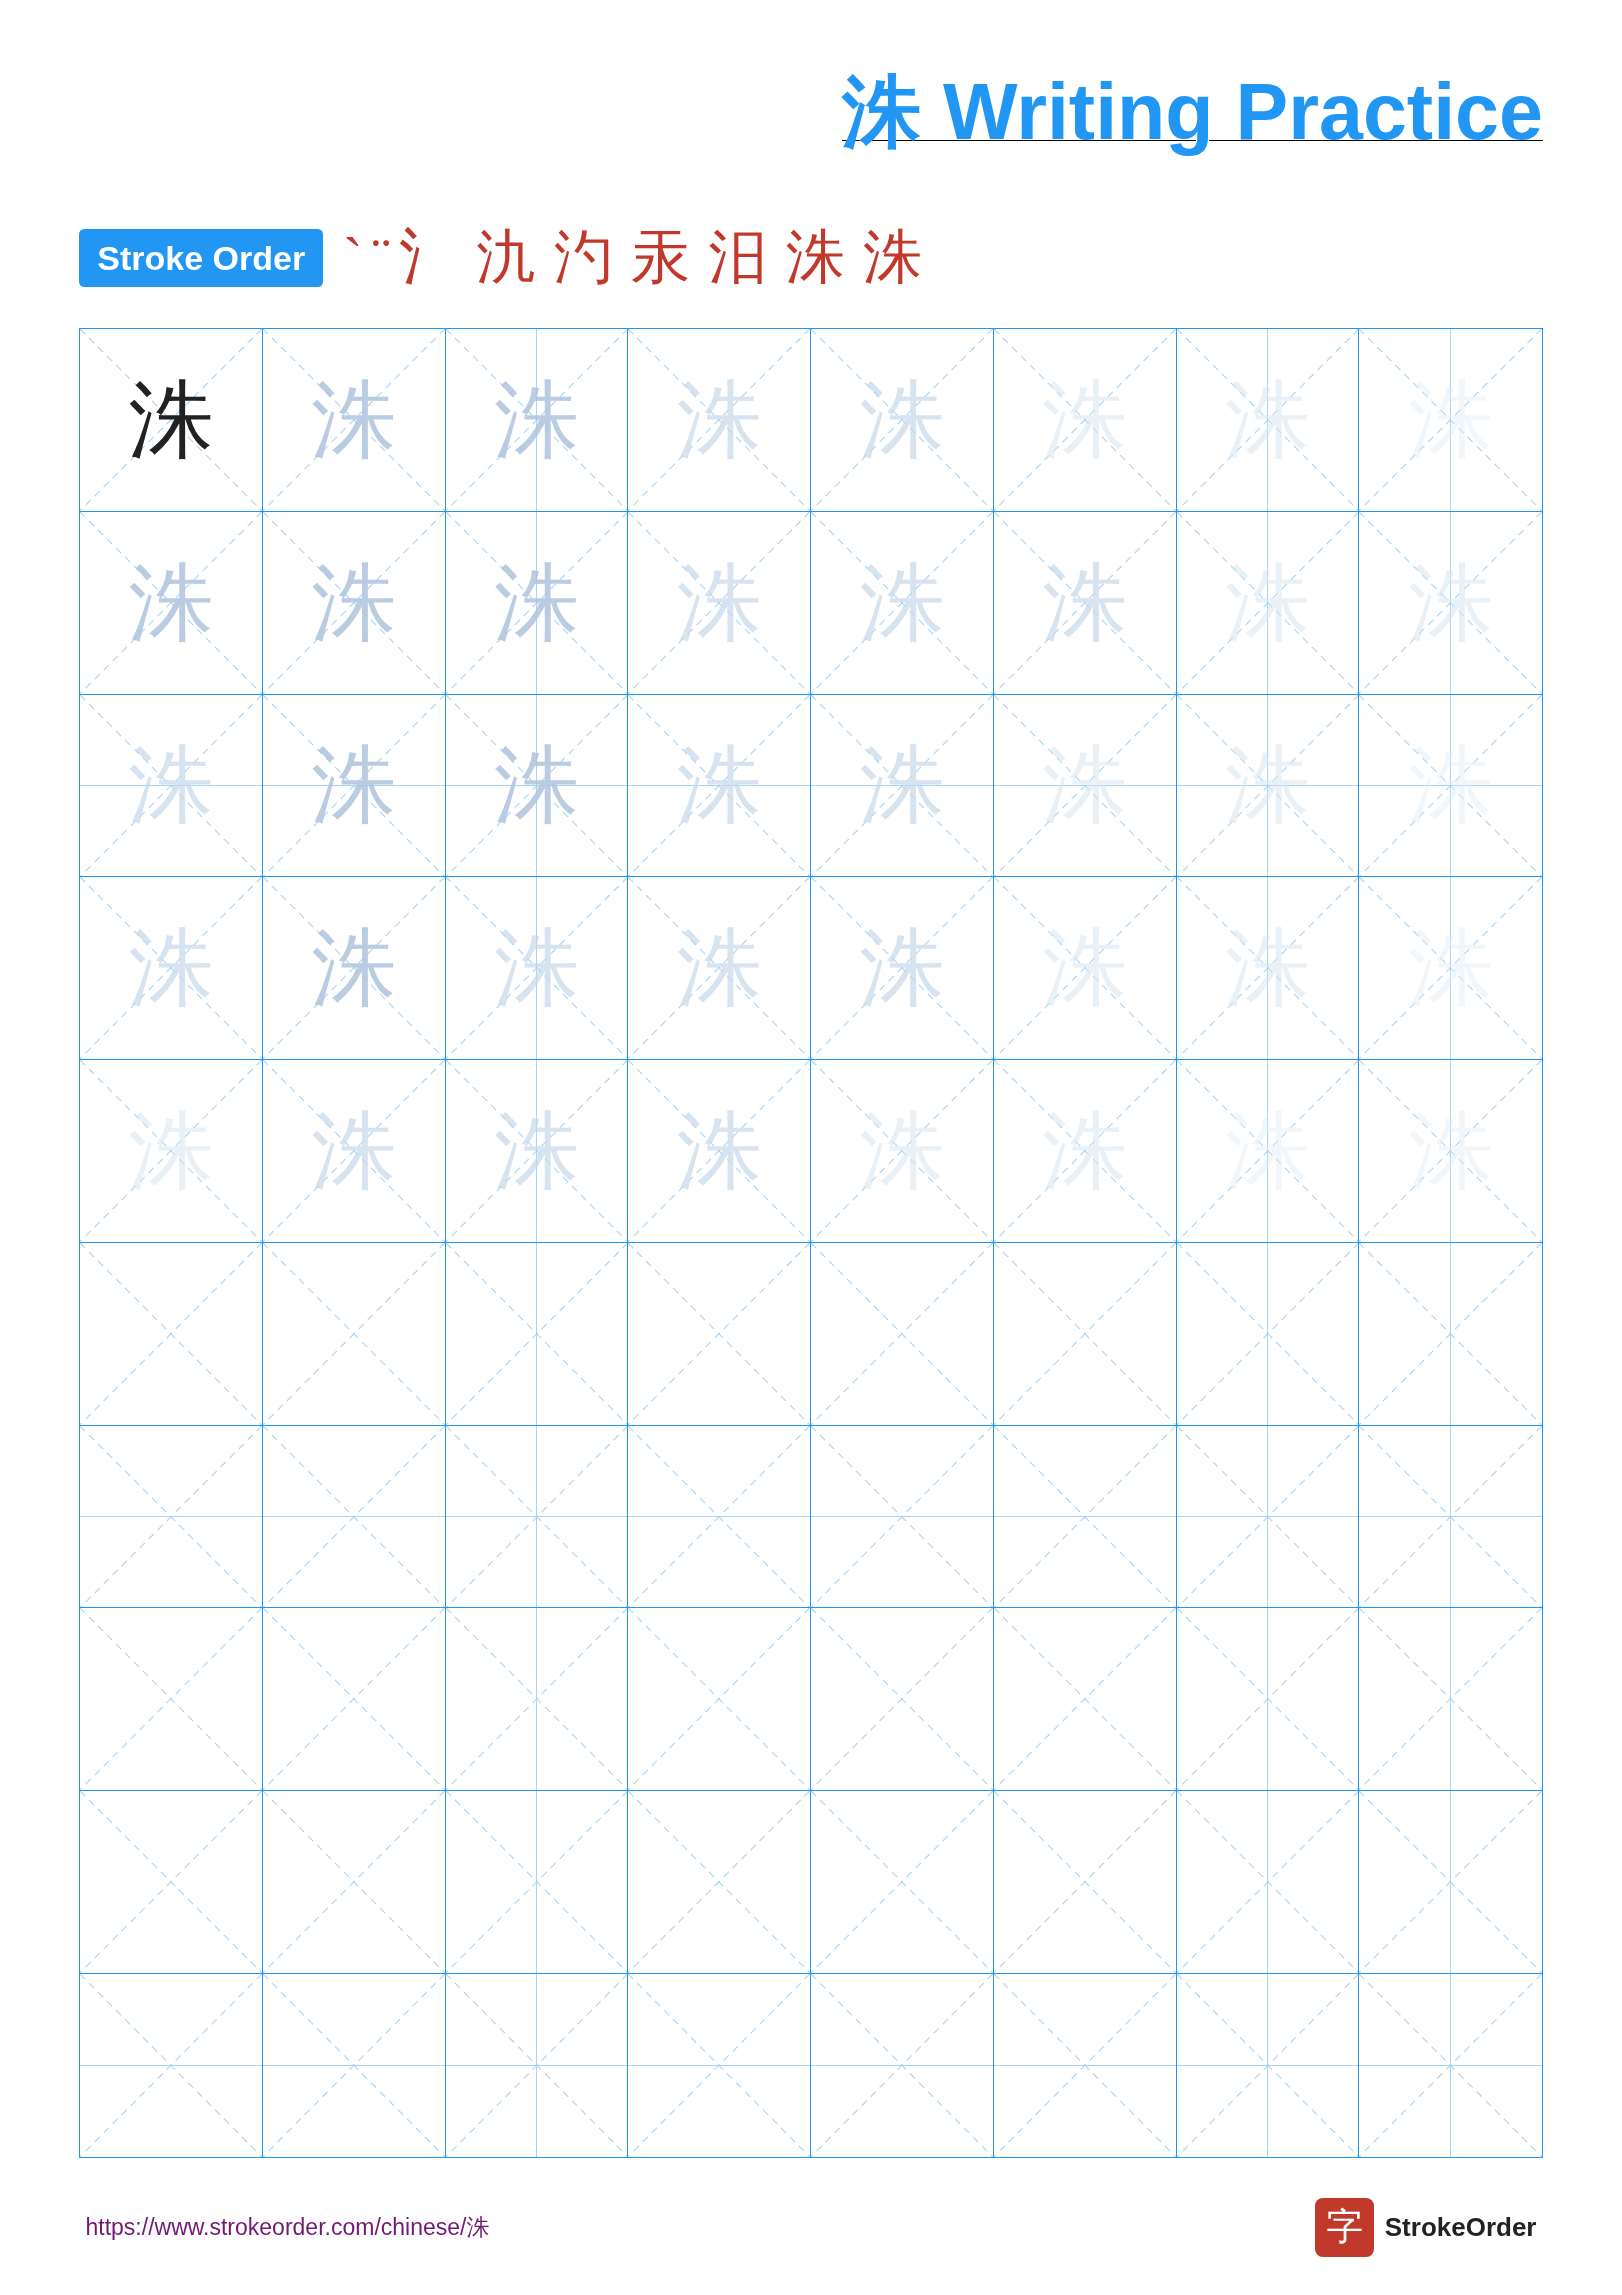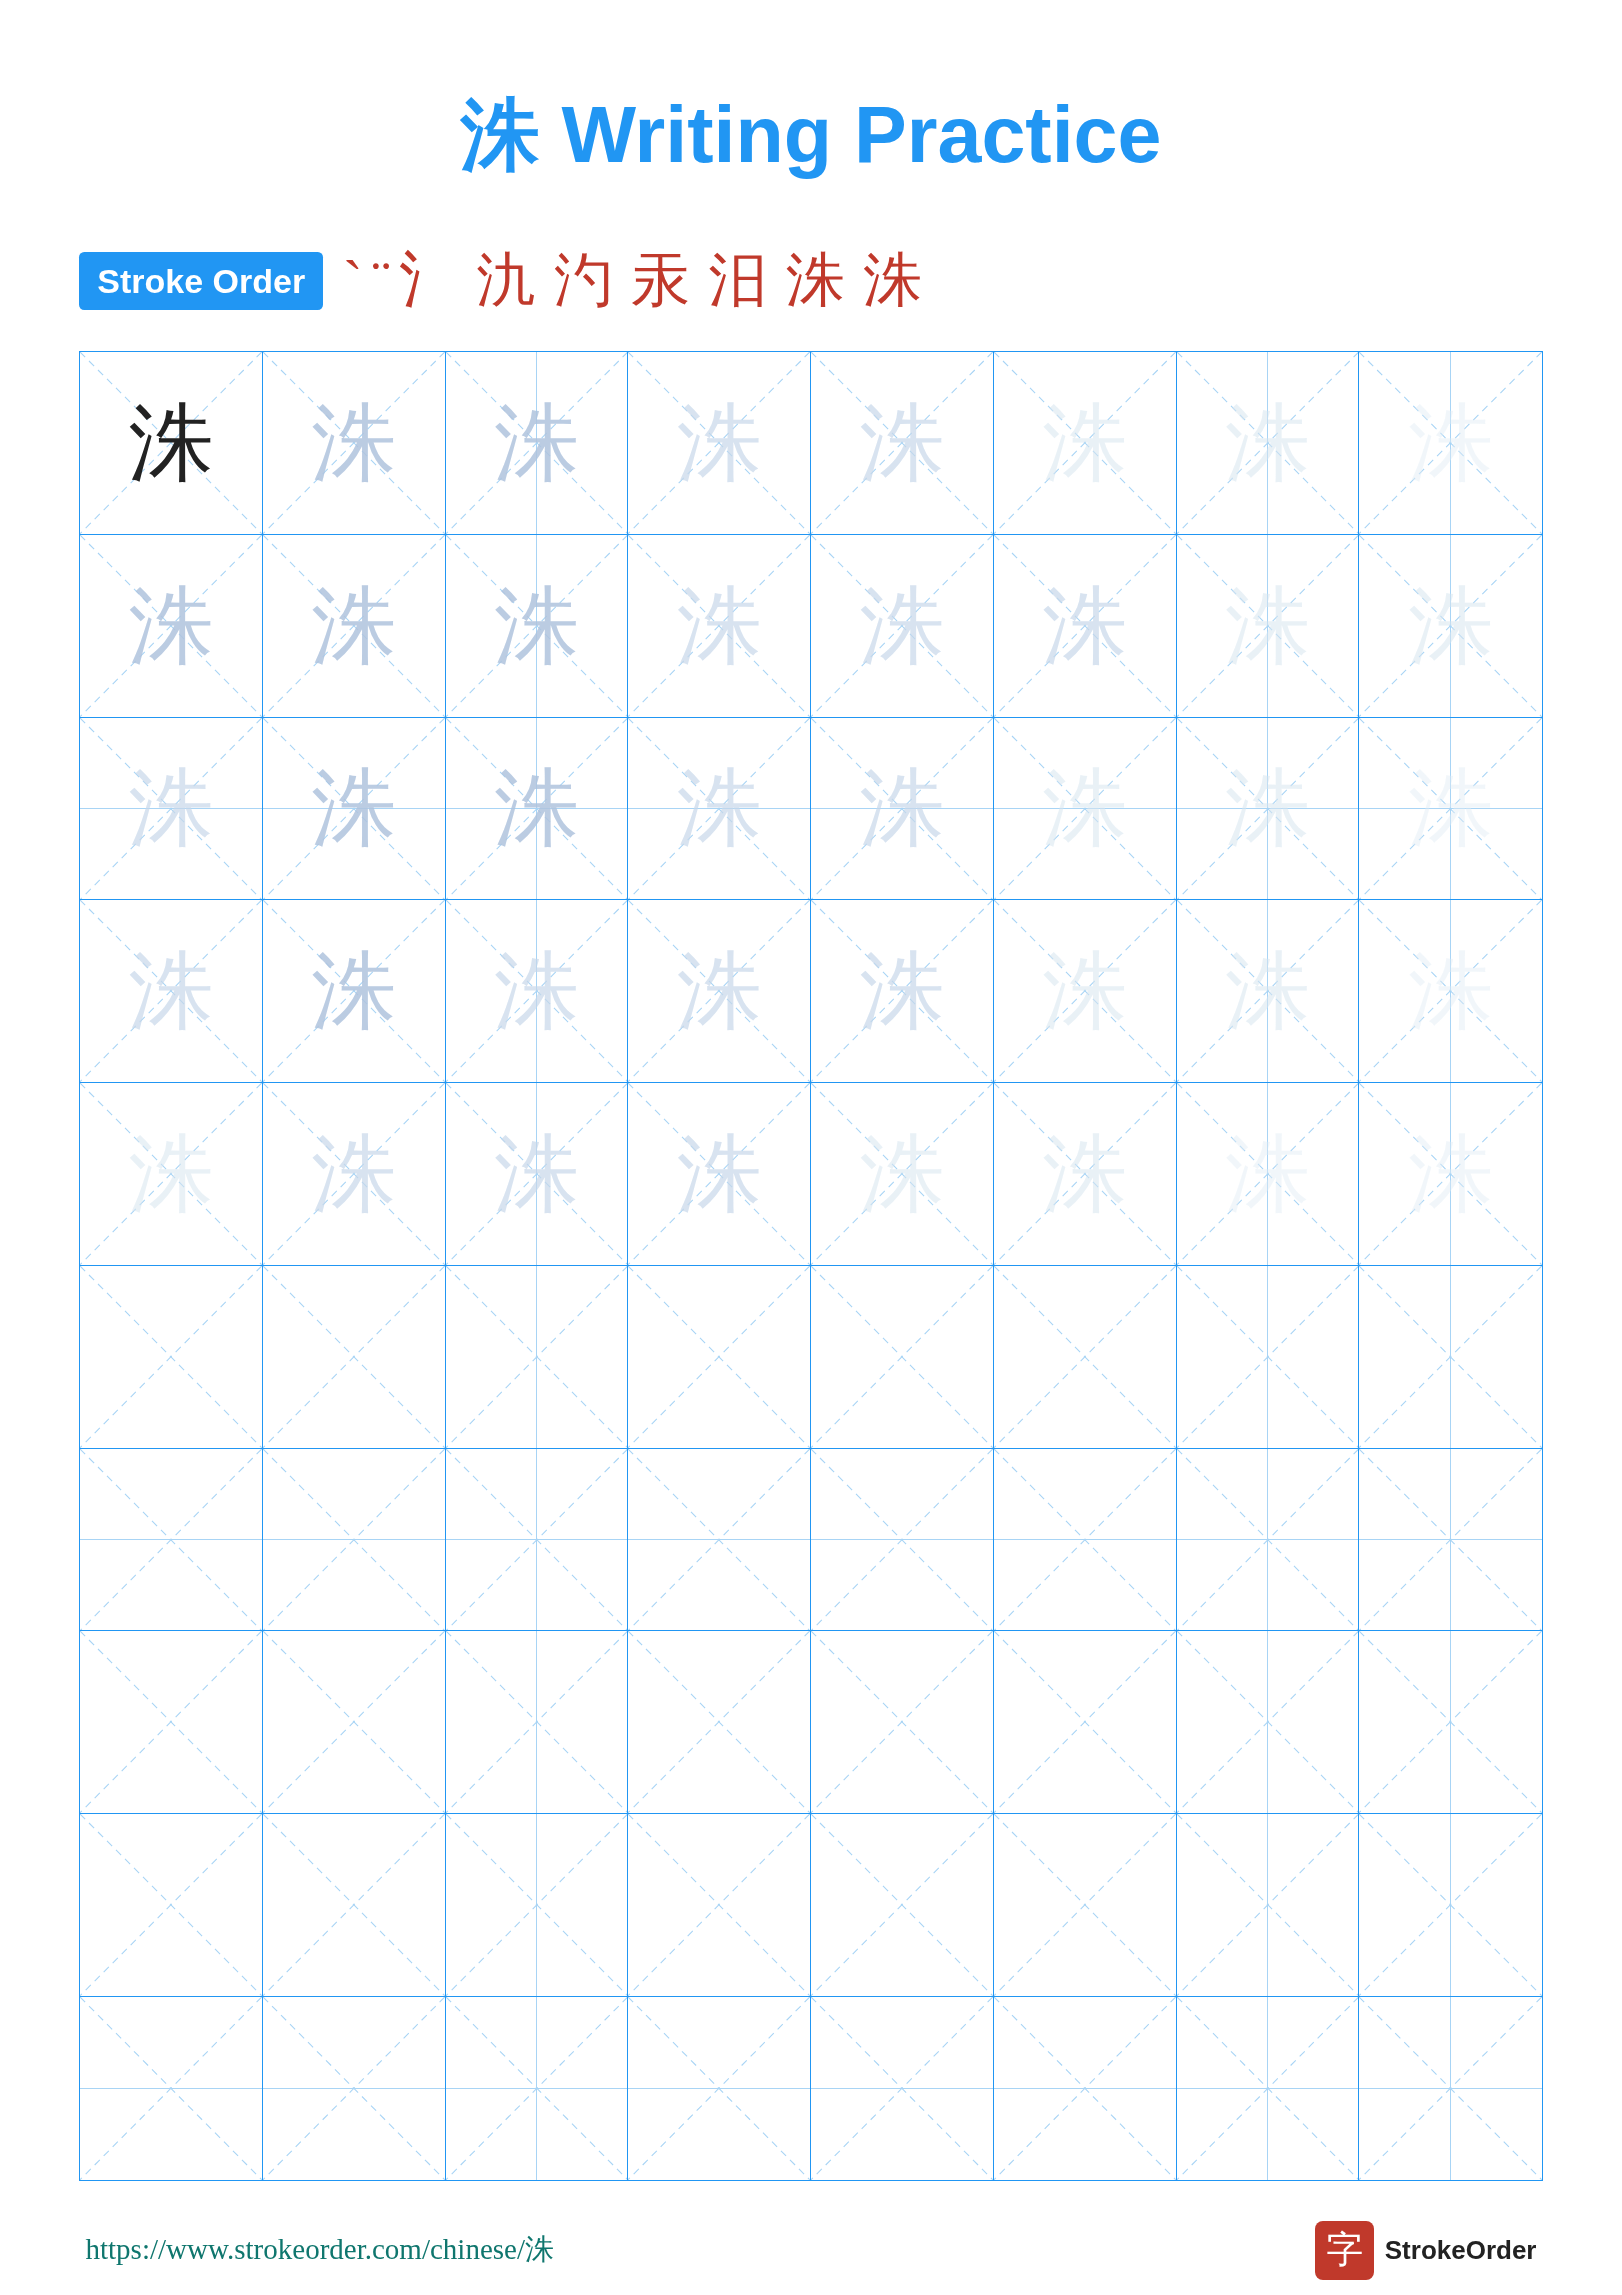--- a/index.html
+++ b/index.html
@@ -15,23 +15,24 @@
     .page {
       width: 1622px;
       min-height: 2295px;
       background: #fff;
       padding: 52px 79px;
       position: relative;
     }
 
     
     .title-section {
-      text-align: center;
+      text-align: right;
       margin-bottom: 52px;
-      margin-top: 31px;
+      margin-top: 8px;
+      text-decoration: underline;
     }
 
     .title-text {
       font-size: 79px;
       font-weight: bold;
       color: #2196F3;
       font-family: 'Arial', sans-serif;
     }
 
     
@@ -150,23 +151,23 @@
     
     .footer {
       display: flex;
       justify-content: space-between;
       align-items: center;
       margin-top: 39px;
       padding: 0 6.5px;
     }
 
     .footer-url {
-      font-size: 29px;
-      color: #0f766e;
-      font-family: Liberation Serif, serif;
+      font-size: 23px;
+      color: #701a75;
+      font-family: Liberation Sans, sans-serif;
     }
 
     .footer-logo {
       display: flex;
       align-items: center;
       gap: 10.5px;
     }
 
     .footer-logo-icon {
       width: 59px;

